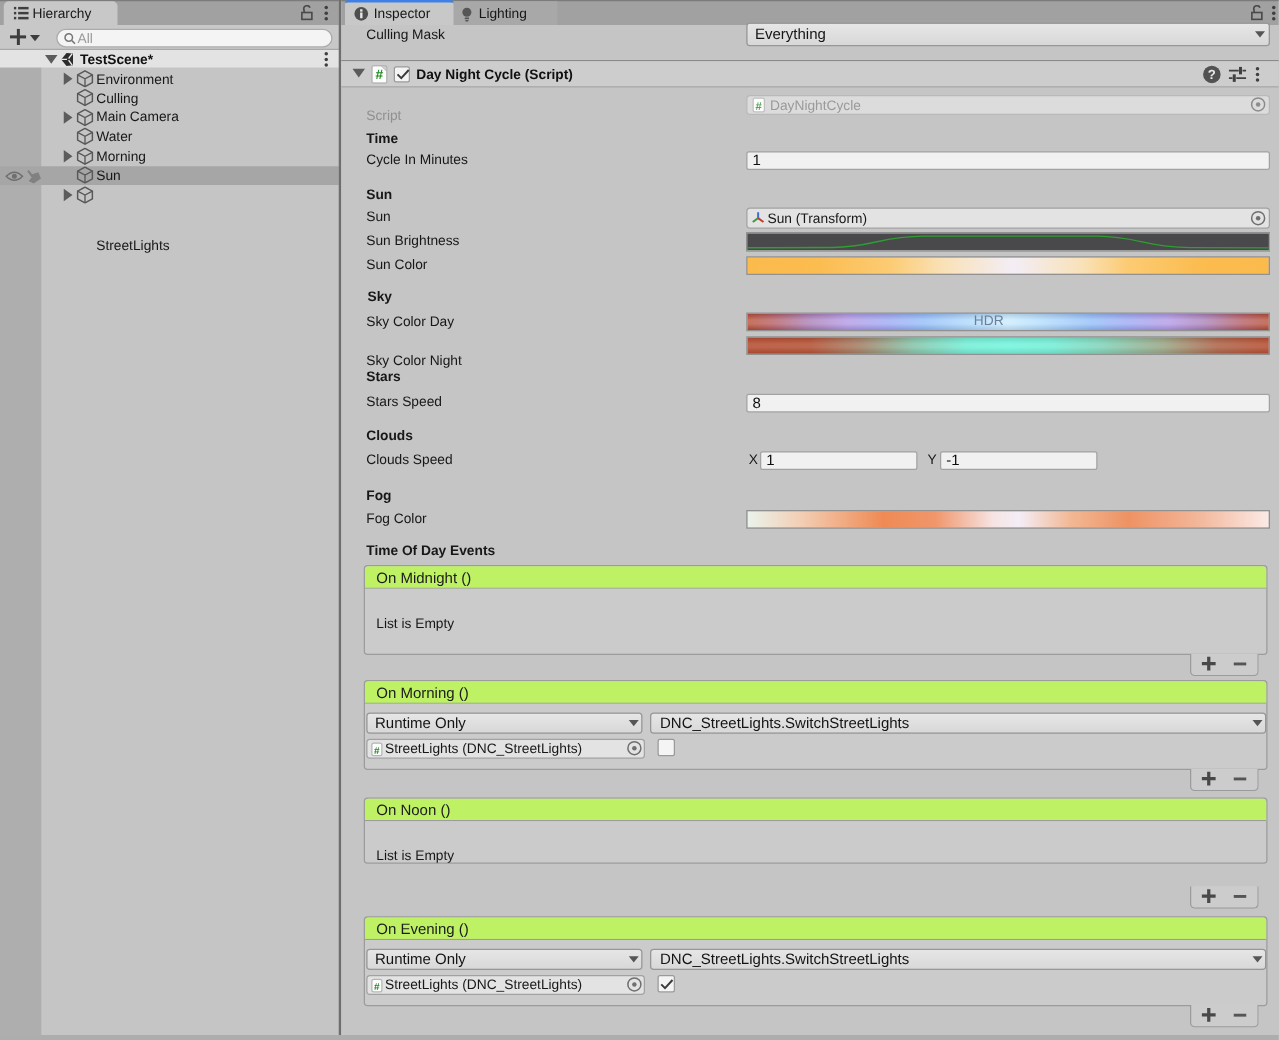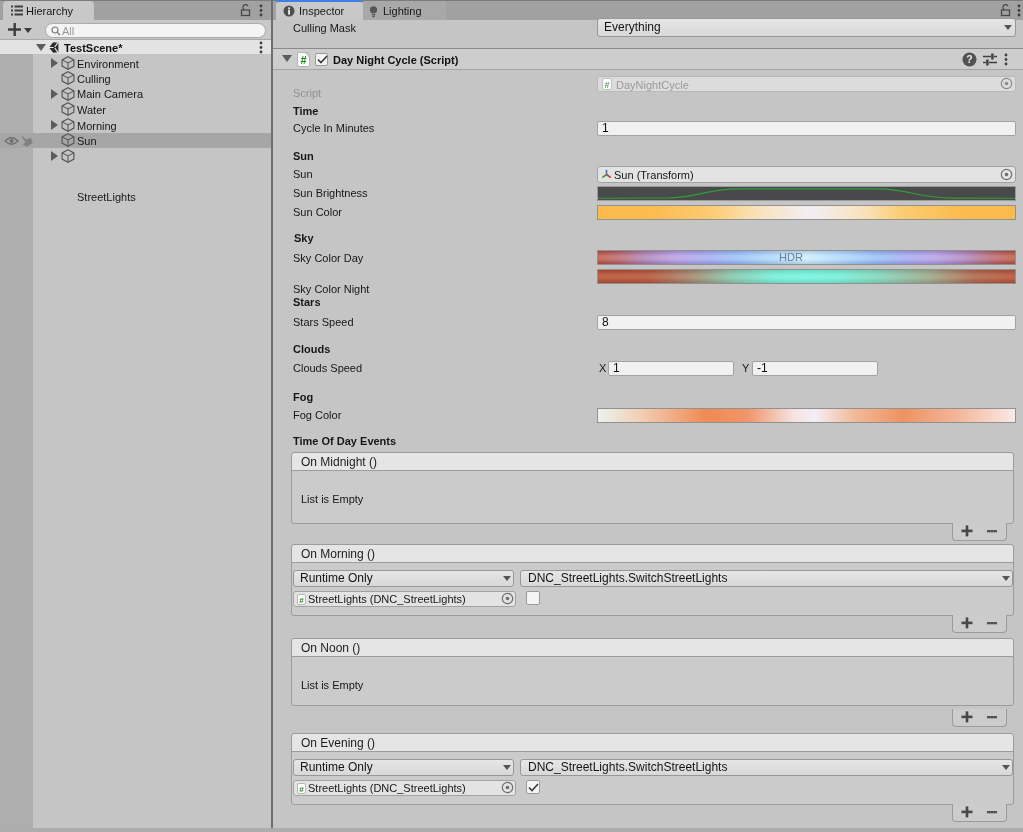--- a/index.html
+++ b/index.html
@@ -9,21 +9,21 @@
   .lbl { position:absolute; font-size:11px; line-height:14px; color:#171717; white-space:nowrap; }
   .bold { font-weight:bold; }
   .tf { position:absolute; background:#f1f1f1; border:1px solid #a2a2a2; border-radius:2px; font-size:12px; line-height:13px; padding:0 4px; color:#101010; white-space:nowrap; }
   .dd { position:absolute; background:linear-gradient(#e6e6e6,#d8d8d8); border:1px solid #979797; border-radius:3px; font-size:12px; color:#141414; white-space:nowrap; }
   .ddarrow { position:absolute; width:0; height:0; border-left:4px solid transparent; border-right:4px solid transparent; border-top:5px solid #555; }
   .objf { position:absolute; background:#e3e3e3; border:1px solid #a2a2a2; border-radius:3px; font-size:12px; color:#141414; white-space:nowrap; }
   .grad { position:absolute; border:1px solid #919191; }
   .fold-d { position:absolute; width:0; height:0; border-left:5px solid transparent; border-right:5px solid transparent; border-top:7px solid #5c5c5c; }
   .fold-r { position:absolute; width:0; height:0; border-top:5px solid transparent; border-bottom:5px solid transparent; border-left:7px solid #5c5c5c; }
   .evbox { position:absolute; left:18px; width:723px; background:#cbcbcb; border:1px solid #9c9c9c; border-radius:3px; }
-  .evhead { position:absolute; left:0; top:0; right:0; height:18px; background:#e5e5e5; border-bottom:1px solid #9c9c9c; border-radius:3px 3px 0 0; font-size:12px; line-height:18px; padding-left:9px; color:#1c1c1c; }
+  .evhead { position:absolute; left:0; top:0; right:0; height:18px; background:#bef264; border-bottom:1px solid #9c9c9c; border-radius:3px 3px 0 0; font-size:12px; line-height:18px; padding-left:9px; color:#1c1c1c; }
   .evfoot { position:absolute; width:55px; height:18px; background:#cccccc; border:1px solid #9b9b9b; border-top:none; border-radius:0 0 4px 4px; }
   .cb { position:absolute; width:13px; height:13px; background:#f4f4f4; border:1px solid #9a9a9a; border-radius:2px; }
   .picker { position:absolute; width:13px; height:13px; }
   .scripticon { position:absolute; background:#fdfdfd; border:1px solid #b5b5b5; border-radius:2px; color:#1e8a1e; font-weight:bold; text-align:center; }
 </style>
 </head>
 <body>
 <svg width="0" height="0" style="position:absolute">
   <defs>
     <g id="cube">
@@ -279,21 +279,21 @@
     <div class="cb" style="left:234px;top:46px;width:14px;height:14px;"></div>
   </div>
   <div class="evfoot" style="left:679px;top:615px;">
     <svg width="53" height="16" viewBox="0 0 53 16" style="display:block;">
         <rect x="8.5" y="6.6" width="11" height="2.6" fill="#484848"></rect>
         <rect x="12.7" y="2.4" width="2.6" height="11" fill="#484848"></rect>
         <rect x="34" y="7" width="10" height="2.3" fill="#555"></rect>
       </svg>
   </div>
 
-  <div class="evbox" style="top:638px;height:68px;">
+  <div class="evbox" style="top:638px;height:53px;">
     <div class="evhead">On Noon ()</div>
     <div class="lbl" style="left:9px;top:39px;">List is Empty</div>
   </div>
   <div class="evfoot" style="left:679px;top:709px;">
     <svg width="53" height="16" viewBox="0 0 53 16" style="display:block;">
         <rect x="8.5" y="6.6" width="11" height="2.6" fill="#484848"></rect>
         <rect x="12.7" y="2.4" width="2.6" height="11" fill="#484848"></rect>
         <rect x="34" y="7" width="10" height="2.3" fill="#555"></rect>
       </svg>
   </div>

